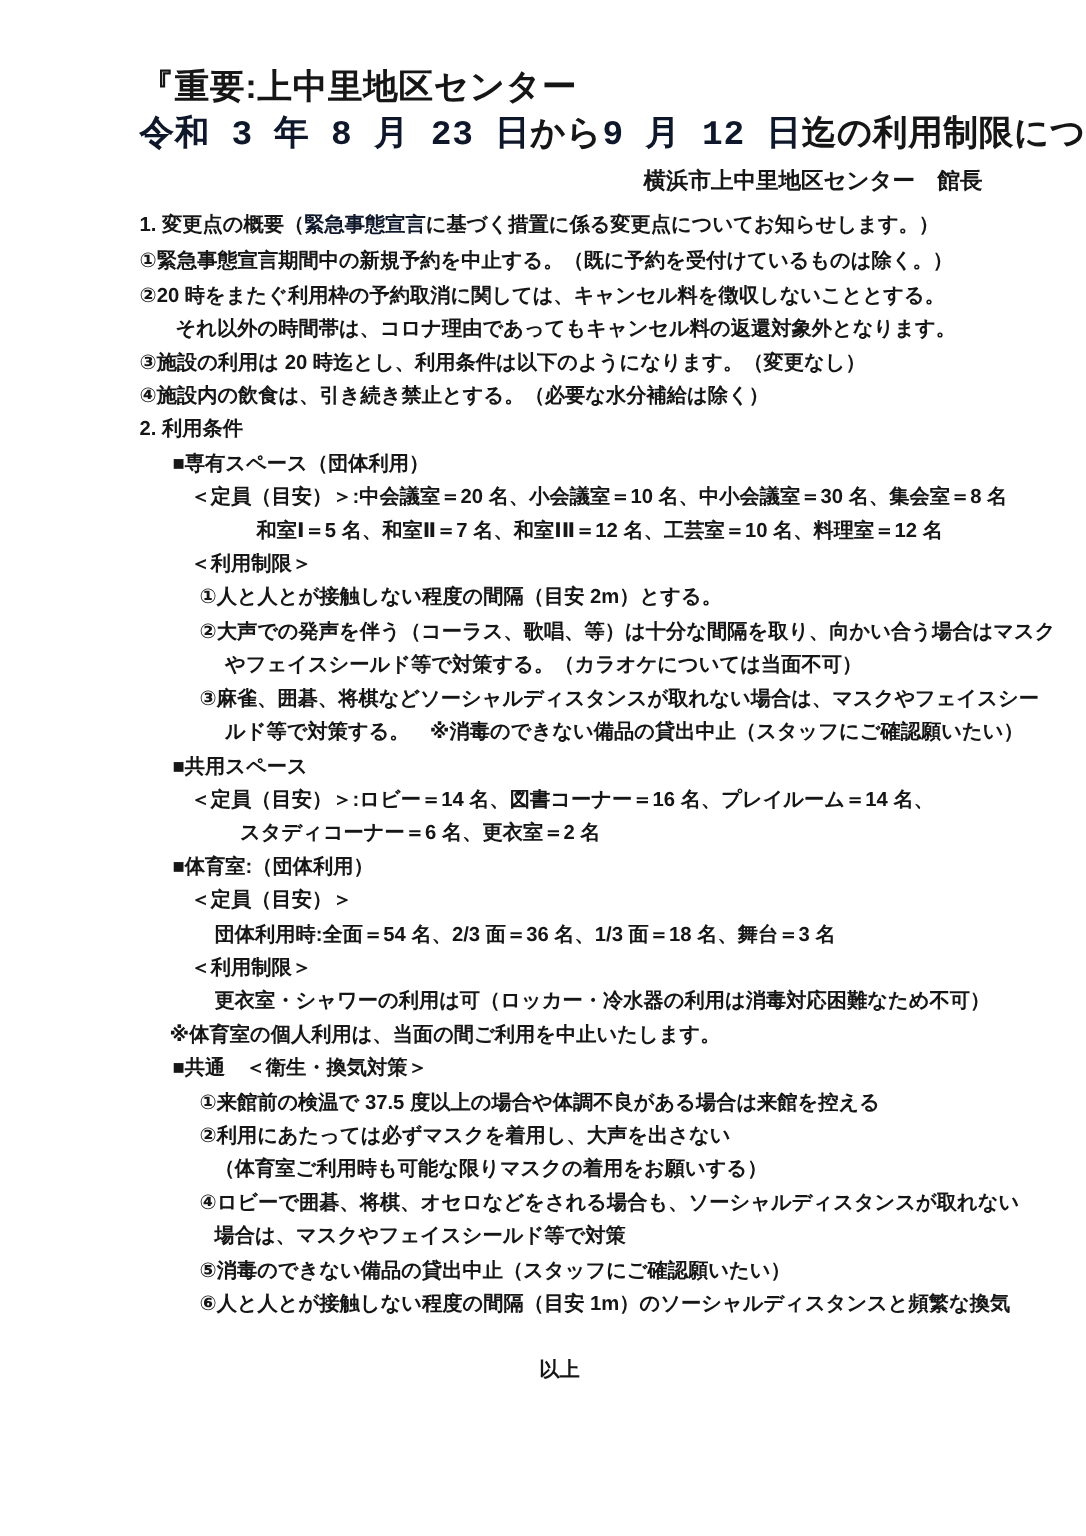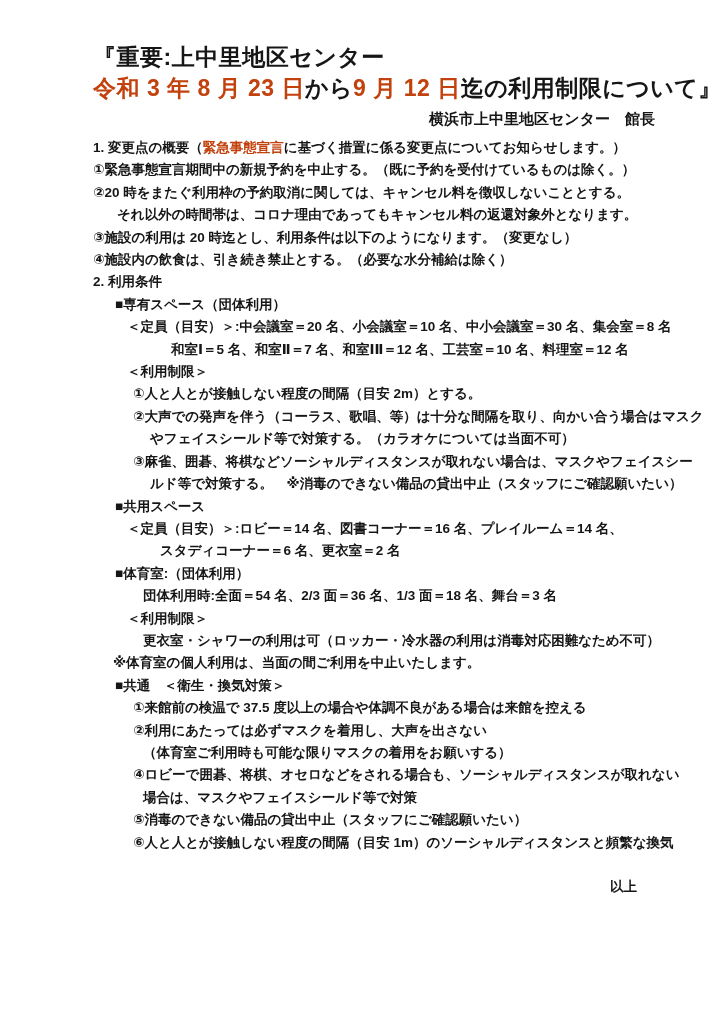--- a/index.html
+++ b/index.html
@@ -7,35 +7,35 @@
     position:relative;
     width:724px;height:1024px;
     background:#ffffff;
     color:#161616;
     font-family:"Liberation Sans","DejaVu Sans",sans-serif;
     font-weight:600;
     overflow:hidden;
   }
   .content{position:absolute;left:93px;top:42px;width:572px;}
   .title1,.title2{font-size:23px;line-height:31px;letter-spacing:0.5px;white-space:nowrap;}
-  .red{color:#c2410c;}
+  .red{color:#0f172a;font-family:Liberation Mono, monospace;}
   .sig{font-size:15px;line-height:25px;text-align:right;margin-right:10px;margin-top:2px;}
   .bodytext{margin-top:6px;font-size:13.5px;line-height:22.4px;}
   .line{white-space:nowrap;}
   .i10{}
   .i20{margin-left:20px;}
   .i22{margin-left:22px;}
   .i24{margin-left:24px;}
   .i34{margin-left:34px;}
   .i40{margin-left:40px;}
   .i50{margin-left:50px;}
   .i57{margin-left:57px;}
   .i67{margin-left:67px;}
   .i78{margin-left:78px;}
-  .closing{text-align:right;margin-right:28px;margin-top:22px;}
+  .closing{text-align:center;margin-right:12px;margin-top:22px;}
 </style>
 </head>
 <body>
 
 <div class="page">
   <div class="content">
 
     <div class="title1">『重要:上中里地区センター</div>
 
     <div class="title2"><span class="red">令和 3 年 8 月 23 日</span><span>から</span><span class="red">9 月 12 日</span><span>迄の利用制限について』</span></div>
@@ -62,20 +62,21 @@
       <div class="line i40">②大声での発声を伴う（コーラス、歌唱、等）は十分な間隔を取り、向かい合う場合はマスク</div>
       <div class="line i57">やフェイスシールド等で対策する。（カラオケについては当面不可）</div>
       <div class="line i40">③麻雀、囲碁、将棋などソーシャルディスタンスが取れない場合は、マスクやフェイスシー</div>
       <div class="line i57">ルド等で対策する。　※消毒のできない備品の貸出中止（スタッフにご確認願いたい）</div>
 
       <div class="line i22">■共用スペース</div>
       <div class="line i34">＜定員（目安）＞:ロビー＝14 名、図書コーナー＝16 名、プレイルーム＝14 名、</div>
       <div class="line i67">スタディコーナー＝6 名、更衣室＝2 名</div>
 
       <div class="line i22">■体育室:（団体利用）</div>
+      <div class="line i34">＜定員（目安）＞</div>
       <div class="line i50">団体利用時:全面＝54 名、2/3 面＝36 名、1/3 面＝18 名、舞台＝3 名</div>
       <div class="line i34">＜利用制限＞</div>
       <div class="line i50">更衣室・シャワーの利用は可（ロッカー・冷水器の利用は消毒対応困難なため不可）</div>
       <div class="line i20">※体育室の個人利用は、当面の間ご利用を中止いたします。</div>
 
       <div class="line i22">■共通　＜衛生・換気対策＞</div>
       <div class="line i40">①来館前の検温で 37.5 度以上の場合や体調不良がある場合は来館を控える</div>
       <div class="line i40">②利用にあたっては必ずマスクを着用し、大声を出さない</div>
       <div class="line i50">（体育室ご利用時も可能な限りマスクの着用をお願いする）</div>
       <div class="line i40">④ロビーで囲碁、将棋、オセロなどをされる場合も、ソーシャルディスタンスが取れない</div>

